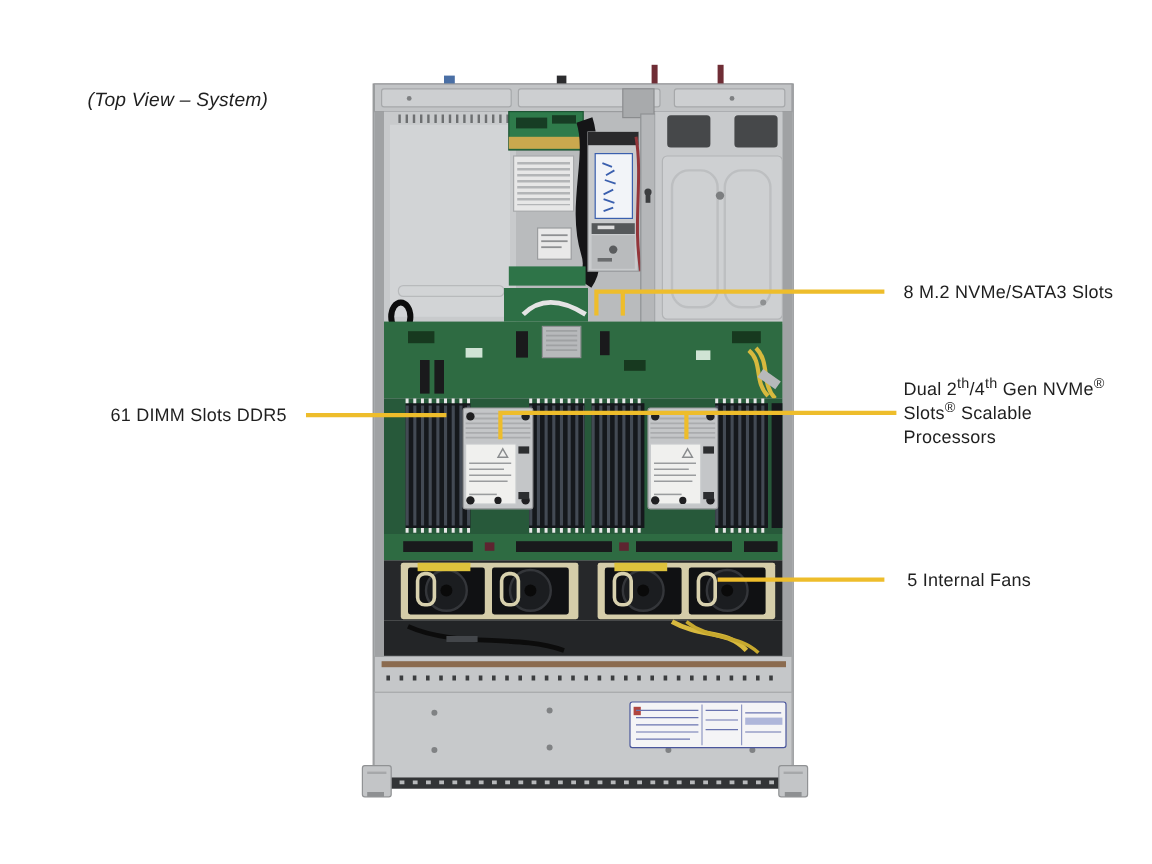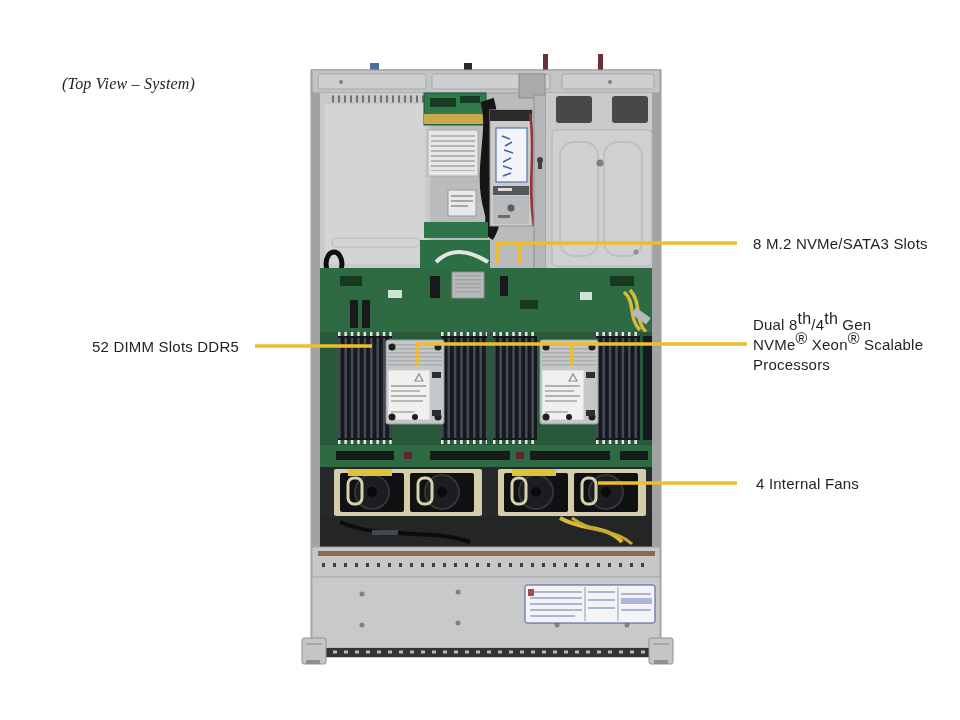--- a/index.html
+++ b/index.html
@@ -6,28 +6,28 @@
   body{
     width:960px;height:720px;overflow:hidden;position:relative;
     background:var(--bg,#ffffff);
     font-family:"Liberation Sans", sans-serif;
   }
   .label{
     position:absolute;color:var(--txt,#1f1f1f);
     font-size:15px;line-height:20px;letter-spacing:.2px;
   }
   .caption{font-style:italic;font-size:16px;}
-  .label sup{font-size:16px;line-height:0;}
+  .label sup{font-size:12px;line-height:0;}
   svg .co{stroke:var(--co,#eebd2b);stroke-width:3.5;fill:none;stroke-linecap:butt;}
   .art{position:absolute;left:0;top:0;}
 </style>
 </head>
 <body>
 
-<div class="label caption" style="left:62px;top:74px;font-family:Liberation Serif, serif;">(Top View – System)</div>
+<div class="label caption" style="left:73px;top:74px;">(Top View – System)</div>
 
 <svg class="art" width="960" height="720" viewBox="0 0 960 720">
 
   <rect x="311" y="70" width="350" height="587" fill="#b9bbbd" stroke="#8f9193"></rect>
 
   <g>
     <rect x="543" y="54" width="5" height="18" fill="#6f2d35"></rect>
     <rect x="598" y="54" width="5" height="18" fill="#6f2d35"></rect>
     <rect x="370" y="63" width="9" height="7" fill="#4a6fa5"></rect>
     <rect x="464" y="63" width="8" height="7" fill="#2c2c2e"></rect>
@@ -289,17 +289,17 @@
   <polyline class="co" points="497,263 497,243 737,243"></polyline>
   <line class="co" x1="519" y1="243" x2="519" y2="263"></line>
   <line class="co" x1="255" y1="346" x2="372" y2="346"></line>
   <polyline class="co" points="417,366 417,344 747,344"></polyline>
   <line class="co" x1="572" y1="344" x2="572" y2="366"></line>
   <line class="co" x1="598" y1="483" x2="737" y2="483"></line>
 </svg>
 
 <div class="label" style="left:753px;top:234px;">8 M.2 NVMe/SATA3 Slots</div>
 
-<div class="label" style="left:753px;top:315px;width:172px;"><span>Dual 8</span><sup>th</sup><span>/4</span><sup>th</sup><span> Gen NVMe</span><sup>®</sup><span> Xeon</span><sup>®</sup><span> Scalable Processors</span></div>
-
-<div class="label" style="left:92px;top:337px;">52 DIMM Slots DDR5</div>
-
-<div class="label" style="left:756px;top:474px;">4 Internal Fans</div>
+<div class="label" style="left:753px;top:315px;width:172px;"><span>Dual 2</span><sup>th</sup><span>/4</span><sup>th</sup><span> Gen NVMe</span><sup>®</sup><span> Slots</span><sup>®</sup><span> Scalable Processors</span></div>
+
+<div class="label" style="left:92px;top:337px;">61 DIMM Slots DDR5</div>
+
+<div class="label" style="left:756px;top:474px;">5 Internal Fans</div>
 
 </body></html>

